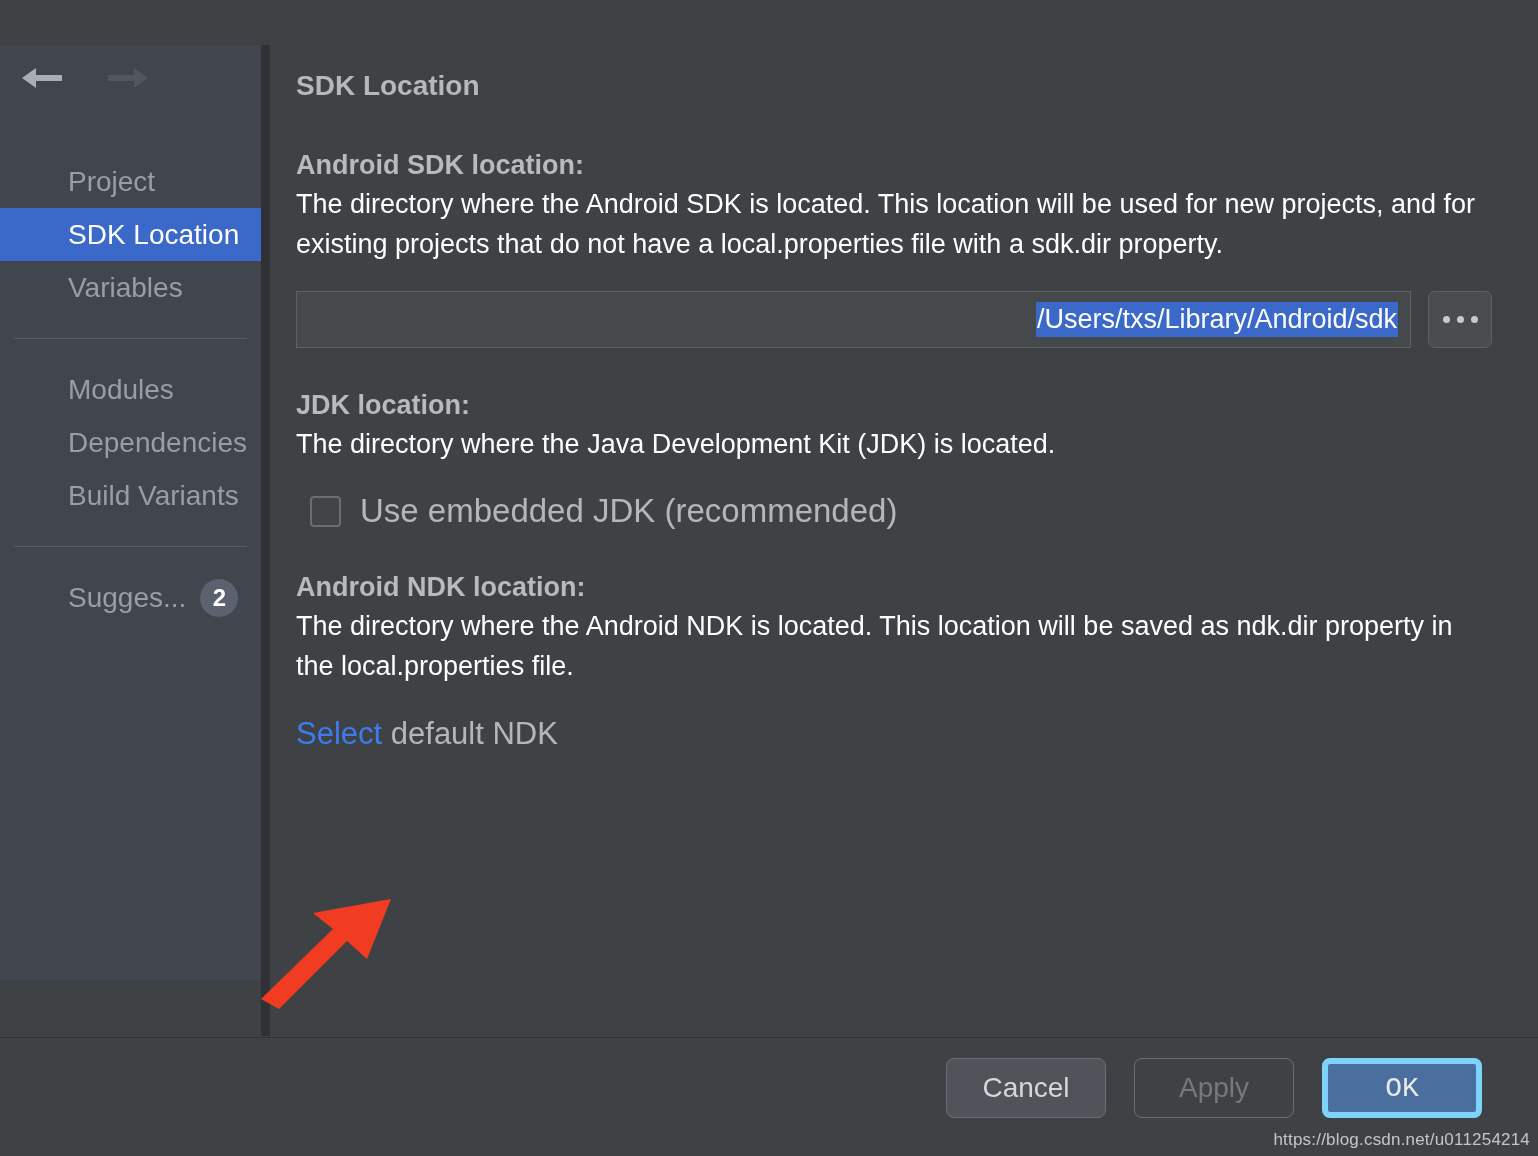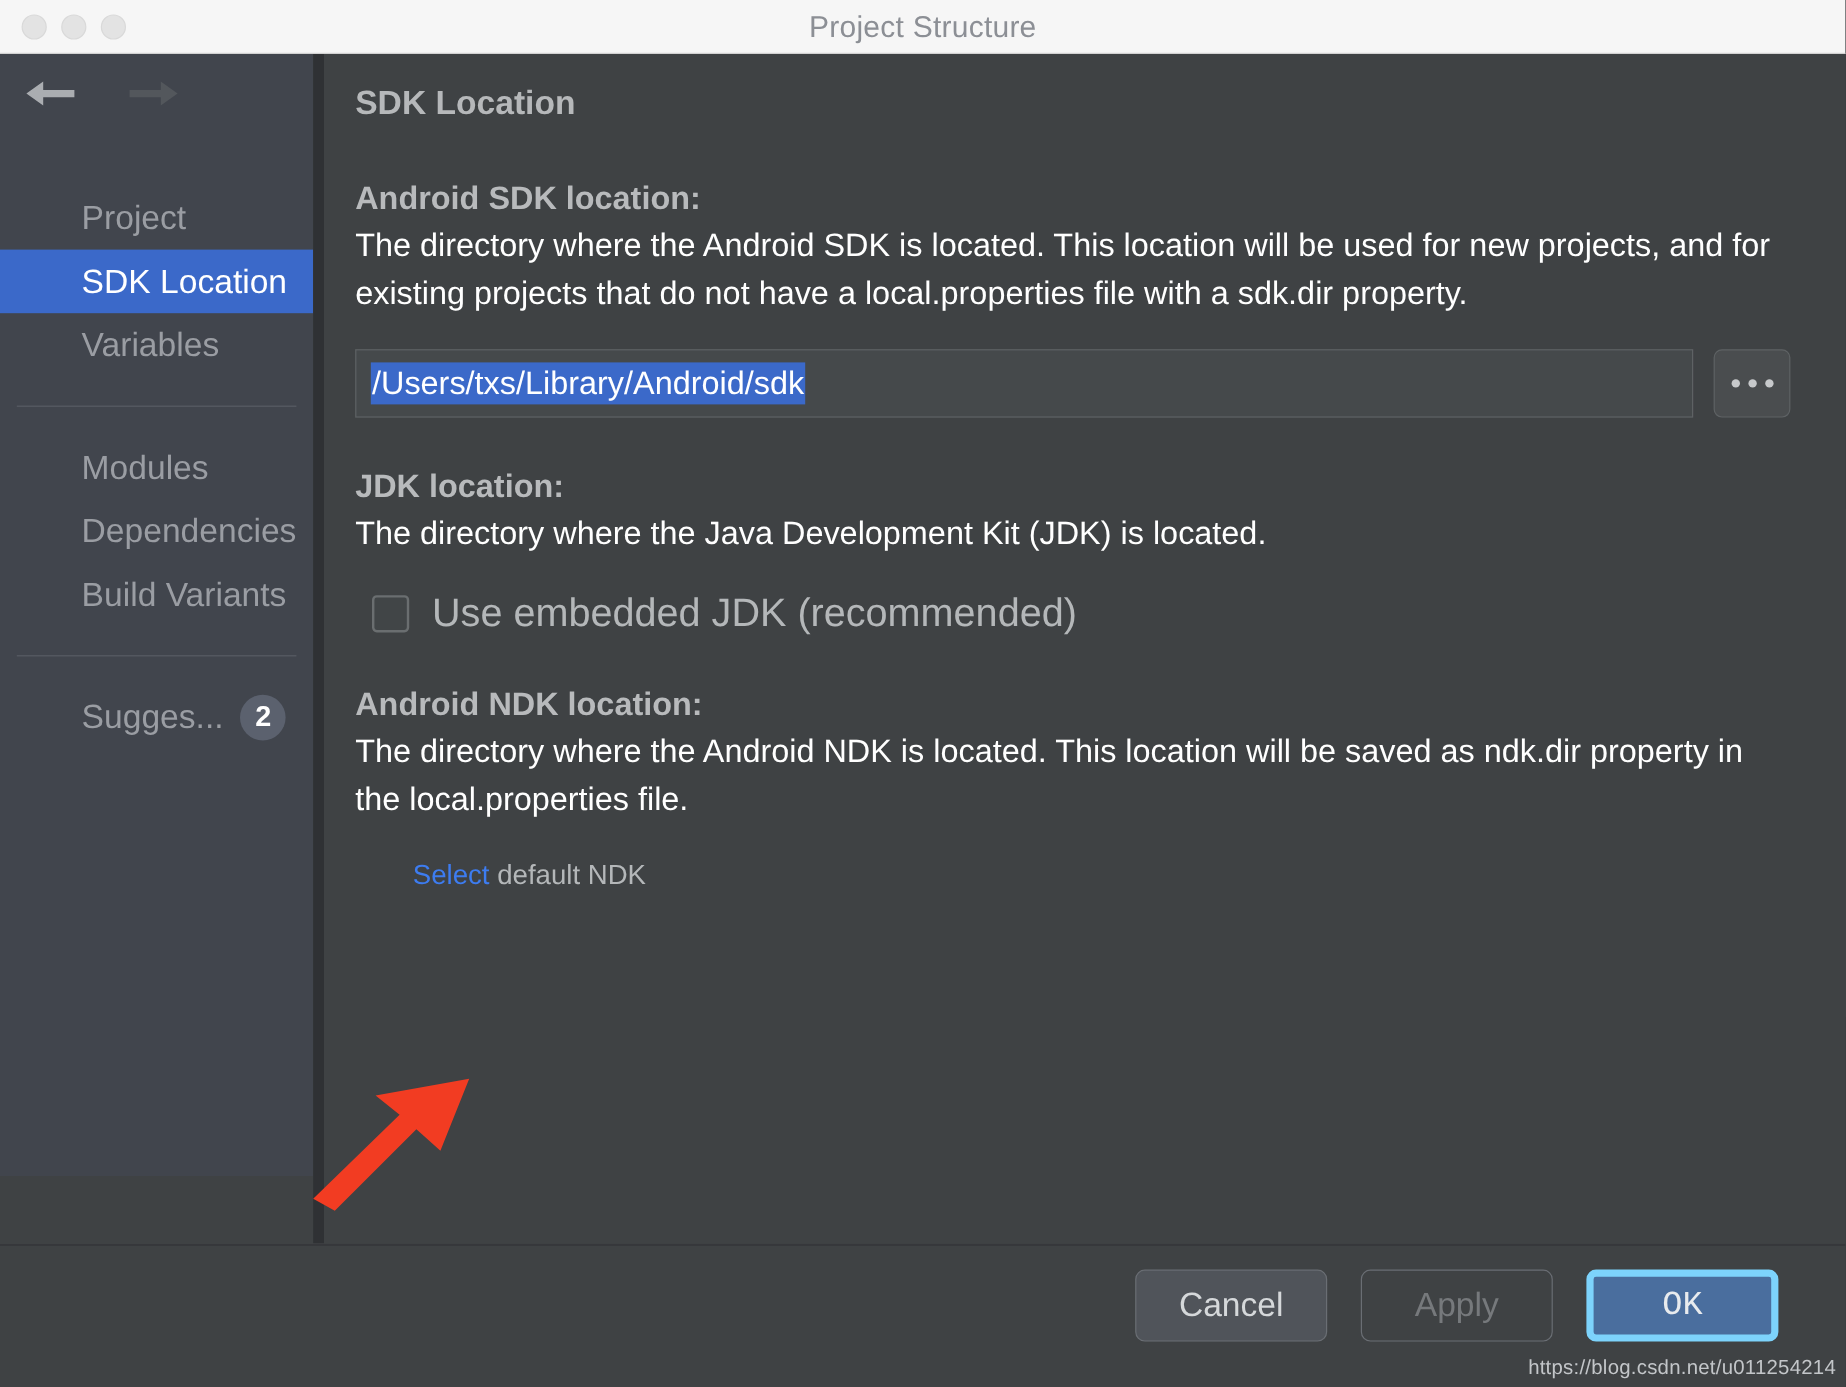--- a/index.html
+++ b/index.html
@@ -118,20 +118,21 @@
     flex: 1 1 auto;
     height: 57px;
     background: #45494b;
     border: 1px solid #5e6264;
     display: flex; align-items: center;
     padding: 0 12px;
     font-size: 27px;
     color: #b4b7b9;
     overflow: hidden;
     white-space: nowrap;
+    justify-content: flex-end;
   }
   .sel {
     background: #3b69c9;
     color: #ffffff;
     padding: 2px 1px;
   }
   .browse-btn {
     flex: 0 0 auto;
     width: 64px; height: 57px;
     background: #4a4d4f;
@@ -154,23 +155,22 @@
     width: 31px; height: 31px;
     border: 2px solid #6a6e70;
     border-radius: 4px;
     background: #414547;
     flex: 0 0 auto;
   }
   .check-label { font-size: 33px; color: #b4b7b9; }
 
   .link-row {
     margin-top: 30px;
-    font-size: 23px;
+    font-size: 31px;
     color: #b4b7b9;
-    margin-left: 48px;
   }
   .link { color: #3d7cf0; }
 
   
   .footer {
     position: absolute; left: 0; top: 1037px;
     width: 1538px; height: 119px;
     background: #3f4244;
     border-top: 1px solid #303335;
   }
@@ -200,28 +200,20 @@
     left: 255px; top: 895px;
     width: 140px; height: 115px;
     pointer-events: none;
   }
 </style>
 </head>
 <body>
 
 <div id="app">
 
-  <div class="titlebar">
-    <div class="traffic">
-      <span class="tl-dot"></span>
-      <span class="tl-dot"></span>
-      <span class="tl-dot"></span>
-    </div>
-    <div class="win-title">Project Structure</div>
-  </div>
 
   <div class="sidebar">
     <div class="nav-arrows">
       <span>
         <svg class="arrow" viewBox="0 0 44 30" xmlns="http://www.w3.org/2000/svg">
           <path d="M2 15 L16 5 L16 12 L42 12 L42 18 L16 18 L16 25 Z" fill="#aaadb1"></path>
         </svg>
       </span>
       <span>
         <svg class="arrow" viewBox="0 0 44 30" xmlns="http://www.w3.org/2000/svg">

